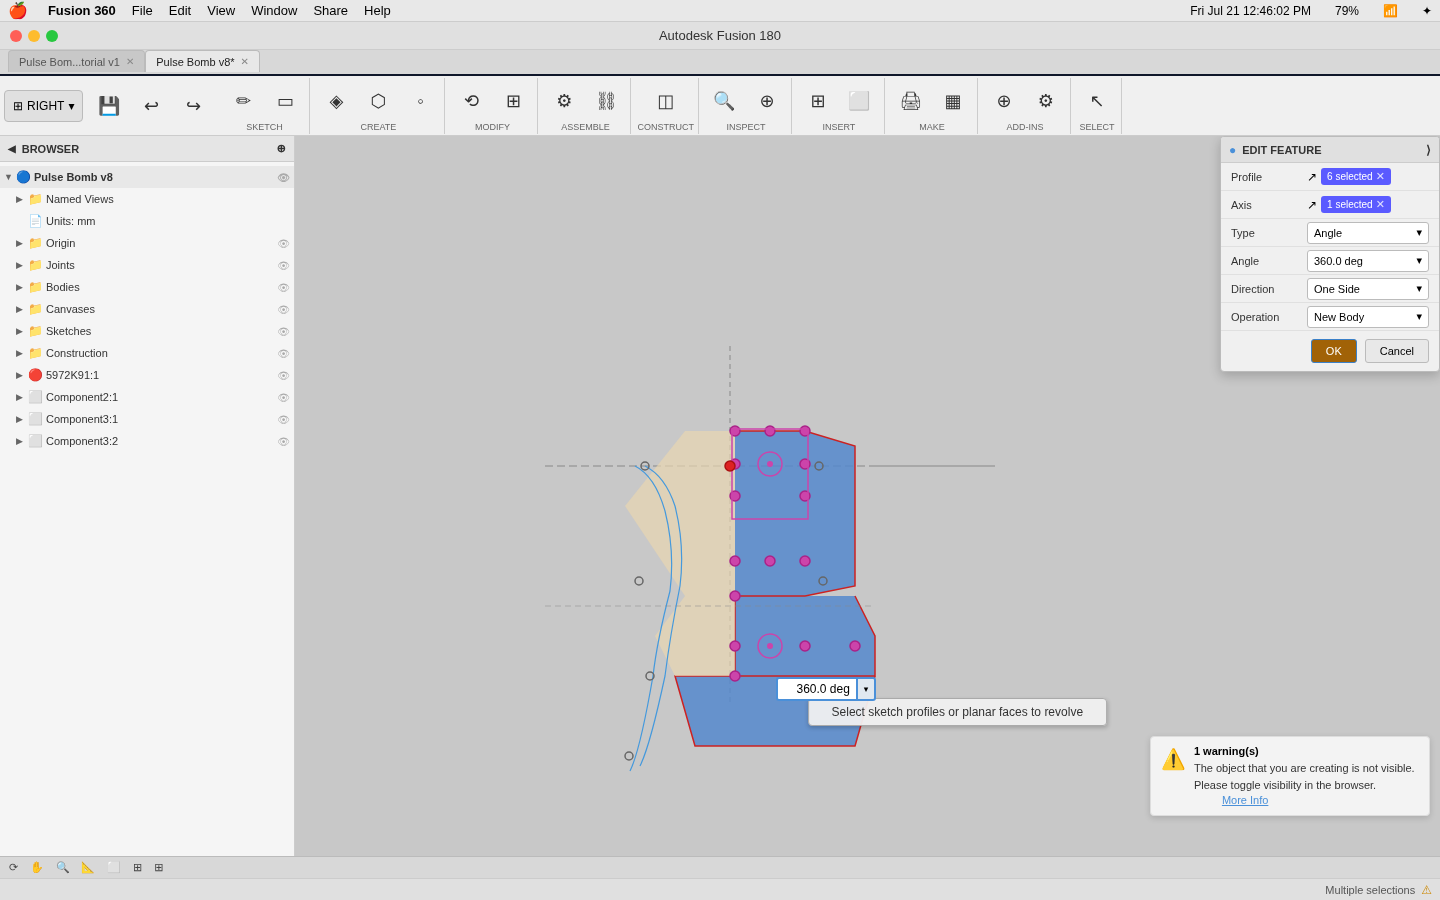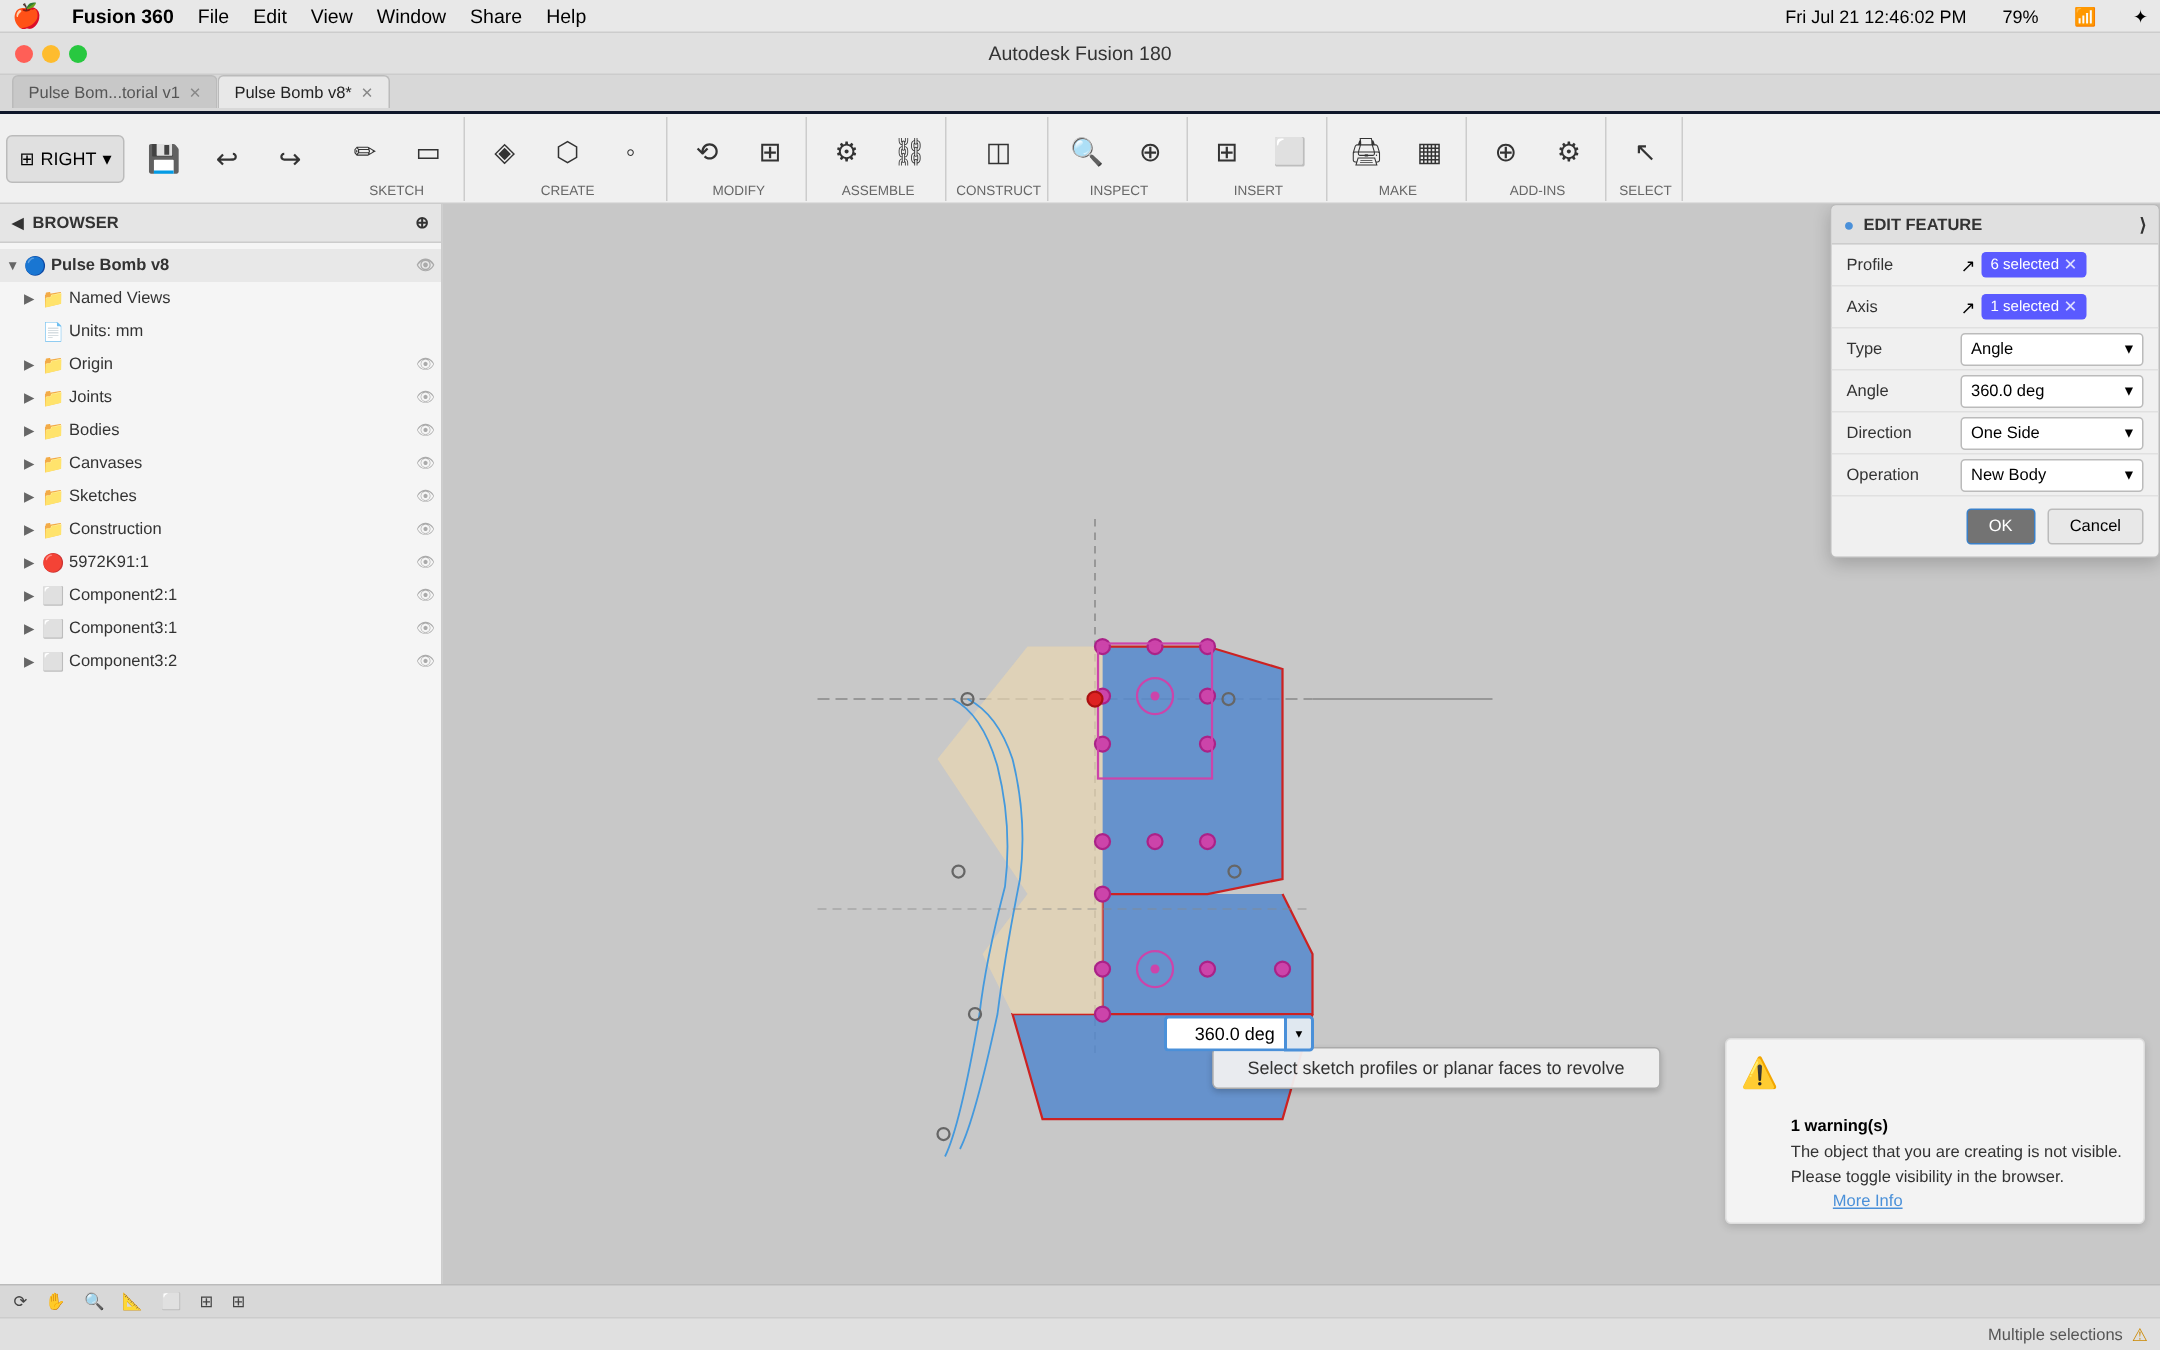--- a/index.html
+++ b/index.html
@@ -355,21 +355,21 @@
     }
     .ef-btn {
       height: 24px;
       padding: 0 14px;
       border-radius: 3px;
       border: 1px solid #bbb;
       font-size: 11px;
       cursor: pointer;
       background: #e8e8e8;
     }
-    .ef-btn.primary { background: #737373; color: white; border-color: #3a80c9; }
+    .ef-btn.primary { background: #a16207; color: white; border-color: #3a80c9; }
 
     
     #warning-panel {
       position: absolute;
       bottom: 40px;
       right: 10px;
       width: 280px;
       background: rgba(245,245,245,0.95);
       border: 1px solid #ddd;
       border-radius: 4px;
@@ -854,21 +854,21 @@
     </div>
 
     <div id="angle-input-widget">
       <input type="text" value="360.0 deg" style="">
       <div class="angle-dropdown">▾</div>
     </div>
 
     <div id="warning-panel">
       <span class="warn-icon">⚠️</span>
       <div>
-        <div style="font-weight:600;font-size:11px;margin-bottom:3px;margin-top:44px;">1 warning(s)</div>
+        <div style="font-weight:600;font-size:11px;margin-bottom:3px;">1 warning(s)</div>
         <div class="warn-text">The object that you are creating is not visible. Please toggle visibility in the browser.</div>
         <a class="warn-link">More Info</a>
       </div>
     </div>
   </div>
 
 </div>
 
 <div id="bottom-toolbar">
   <div class="bt-btn">⟳</div>

